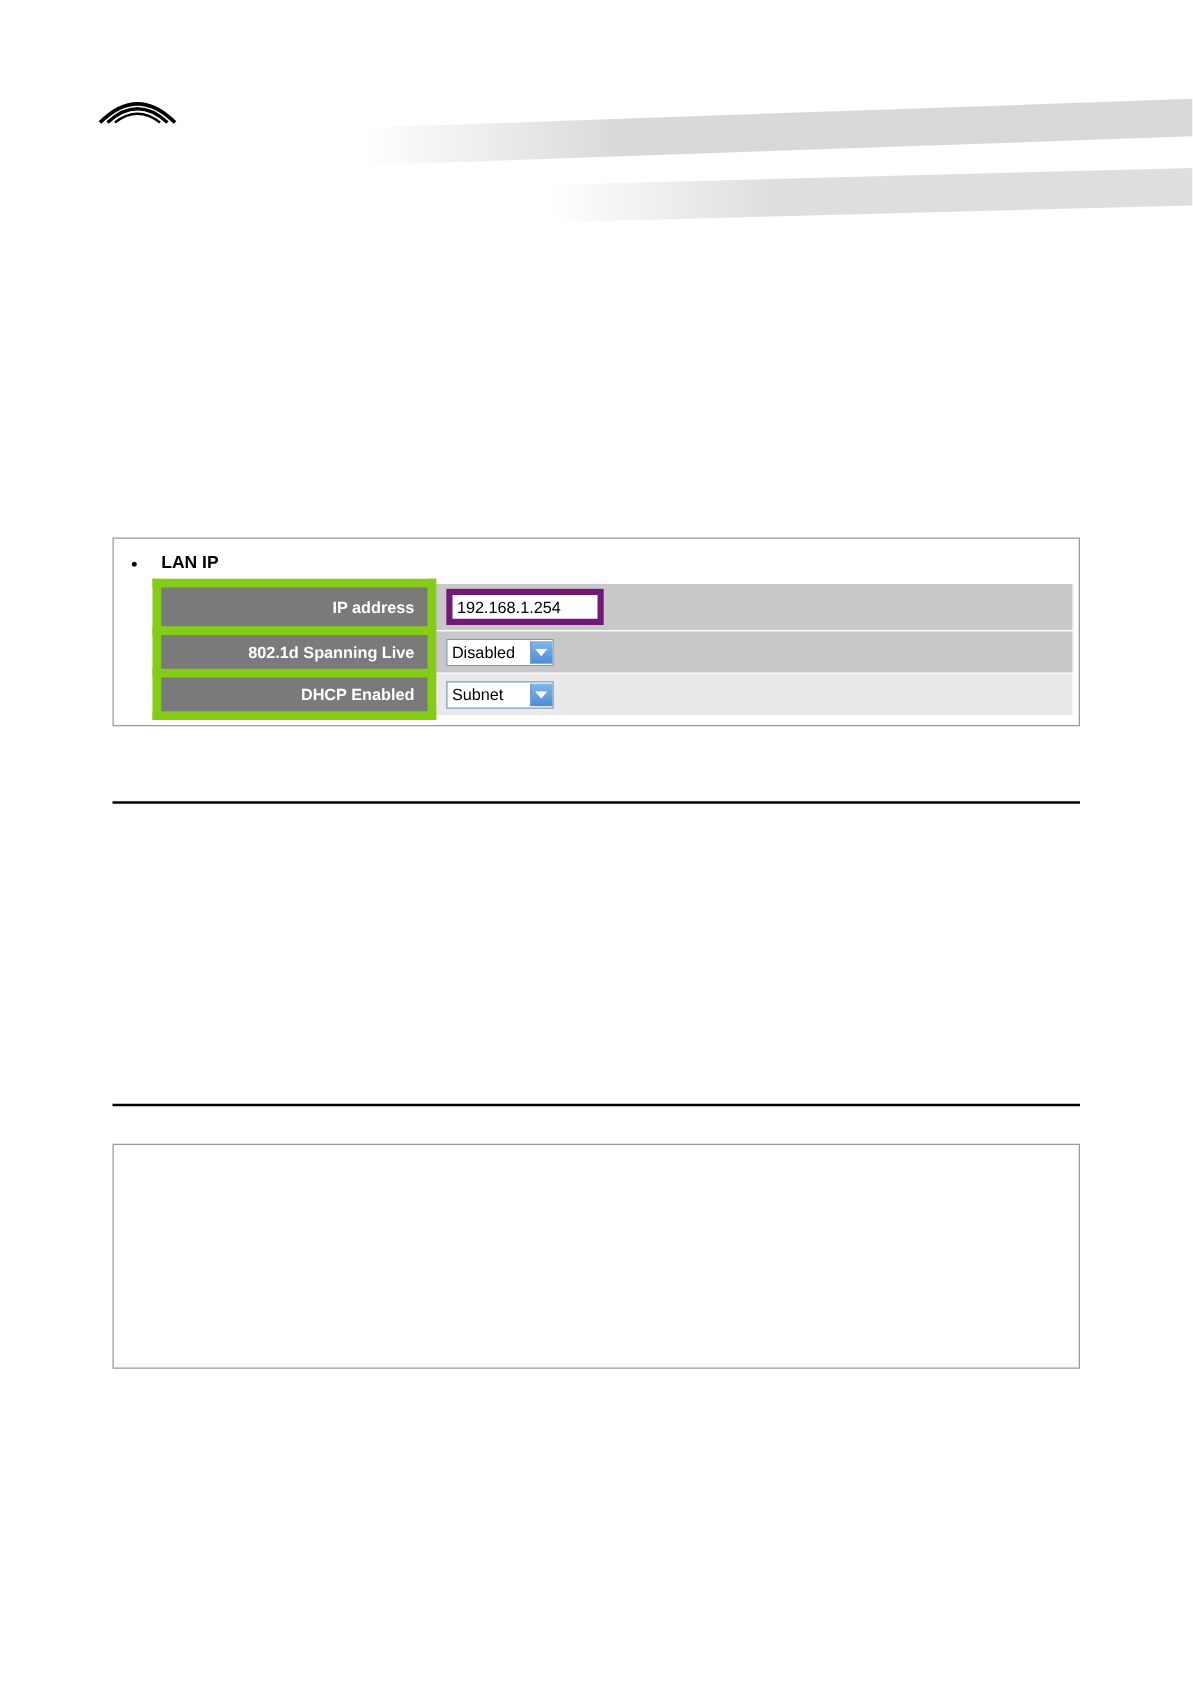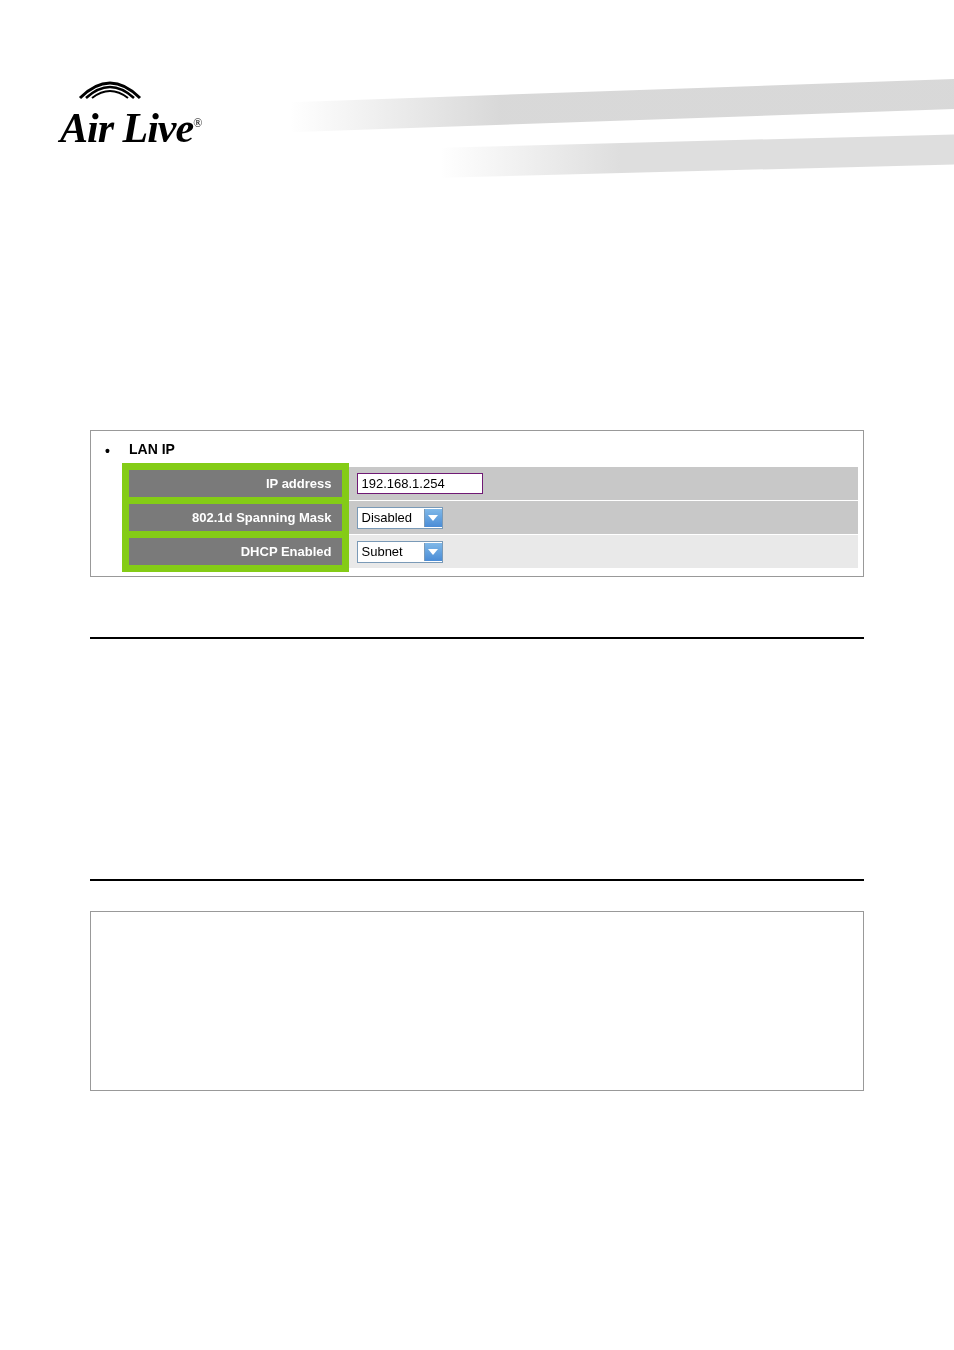--- a/index.html
+++ b/index.html
@@ -102,21 +102,21 @@
       padding: 4px 8px;
       border: 1px solid #fff;
     }
     .field-row.alt0 .value-cell { background: #c8c8c8; }
     .field-row.alt1 .value-cell { background: #e9e9e9; }
     .text-input {
       font-family: Arial, Helvetica, sans-serif;
       font-size: 13px;
       padding: 2px 4px;
       width: 126px;
-      border: 1px solid #701a75;
+      border: 5px solid #701a75;
       background: #fff;
     }
     .select-box {
       display: inline-flex;
       align-items: center;
       border: 1px solid #7a9ab7;
       background: #fff;
       font-size: 13px;
       padding: 1px 0 1px 4px;
     }
@@ -152,23 +152,20 @@
 </head>
 <body>
 
 <div class="header-area">
   <div class="logo-wrap">
     <svg class="logo-arc" viewBox="0 0 180 40">
       <path d="M 20 38 Q 50 8 80 38" stroke="#000" stroke-width="3" fill="none"></path>
       <path d="M 26 38 Q 50 16 74 38" stroke="#000" stroke-width="2.5" fill="none"></path>
       <path d="M 32 38 Q 50 24 68 38" stroke="#000" stroke-width="2" fill="none"></path>
     </svg>
-    <div class="logo-text">
-      <span>Air Live</span><span class="logo-r">®</span>
-    </div>
   </div>
   <div class="swoosh-container">
     <div class="swoosh1"></div>
     <div class="swoosh2"></div>
   </div>
 </div>
 
 <div class="content-area">
 
   <div class="lan-ip-table-wrap">
@@ -180,21 +177,21 @@
       </tr>
       <tr class="field-row alt0">
         <td></td>
         <td class="label-cell">IP address</td>
         <td class="value-cell">
           <input type="text" class="text-input" value="192.168.1.254" style="">
         </td>
       </tr>
       <tr class="field-row alt0">
         <td></td>
-        <td class="label-cell">802.1d Spanning Mask</td>
+        <td class="label-cell">802.1d Spanning Live</td>
         <td class="value-cell">
           <span class="select-box">
             <span class="select-text">Disabled</span>
             <span class="select-arrow">
               <svg viewBox="0 0 10 6">
                     <path d="M0 0 L5 6 L10 0 Z" fill="#fff"></path>
                   </svg>
             </span>
           </span>
         </td>

